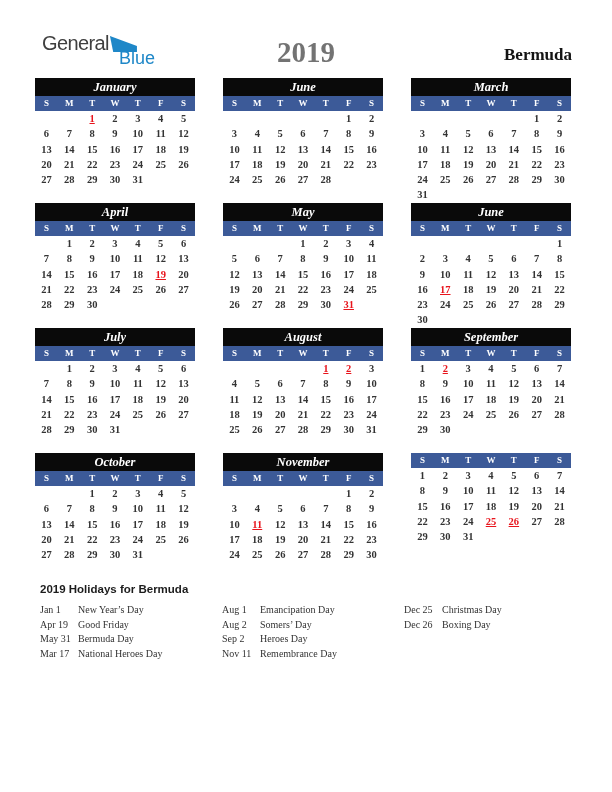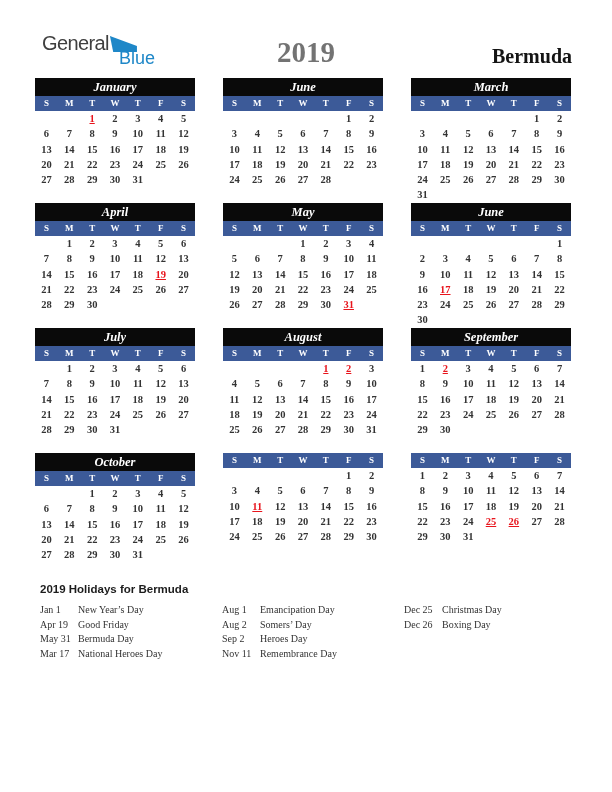--- a/index.html
+++ b/index.html
@@ -9,21 +9,21 @@
   }
   
   .logo{position:absolute;left:42px;top:33px;width:114px;font-family:"Liberation Sans",sans-serif;}
   .logo-line1{display:flex;align-items:flex-end;}
   .logo-general{font-size:20px;color:#3f3f3f;letter-spacing:-0.6px;line-height:20px;}
   .logo-triangle{width:27px;height:16px;margin-left:1px;margin-bottom:1px;
     background:var(--logo-blue);clip-path:polygon(0 0,100% 62%,100% 100%,12% 100%);}
   .logo-blue-text{font-size:18px;color:var(--logo-blue);text-align:right;line-height:16px;margin-top:-3px;padding-right:1px;}
   .year-title{position:absolute;top:36px;left:0;width:100%;text-align:center;
     font-size:29px;font-weight:700;color:#737373;line-height:32px;}
-  .country-label{position:absolute;top:45px;right:40px;font-size:20px;font-weight:700;color:#141414;}
+  .country-label{position:absolute;top:45px;right:40px;font-size:17px;font-weight:700;color:#141414;}
   
   .calendar-grid{
     position:absolute;left:35px;top:78px;
     display:grid;grid-template-columns:repeat(3,160px);
     grid-template-rows:repeat(4,117px);
     column-gap:28px;row-gap:8px;
   }
   .month{width:160px;}
   .month-title{background:var(--month-header-bg);color:#ffffff;text-align:center;
     font-weight:700;font-size:12.5px;height:18px;line-height:18px;font-style:italic;}
@@ -529,20 +529,21 @@
           <div class="day">25</div>
           <div class="day">26</div>
           <div class="day">27</div>
           <div class="day">28</div>
           <div class="day">29</div>
           <div class="day">30</div>
           <div class="day">31</div>
         </div>
       </div>
       <div class="month">
+        <div class="month-title">November</div>
         <div class="weekday-row">
           <div class="wd">S</div>
           <div class="wd">M</div>
           <div class="wd">T</div>
           <div class="wd">W</div>
           <div class="wd">T</div>
           <div class="wd">F</div>
           <div class="wd">S</div>
         </div>
         <div class="days-grid">

